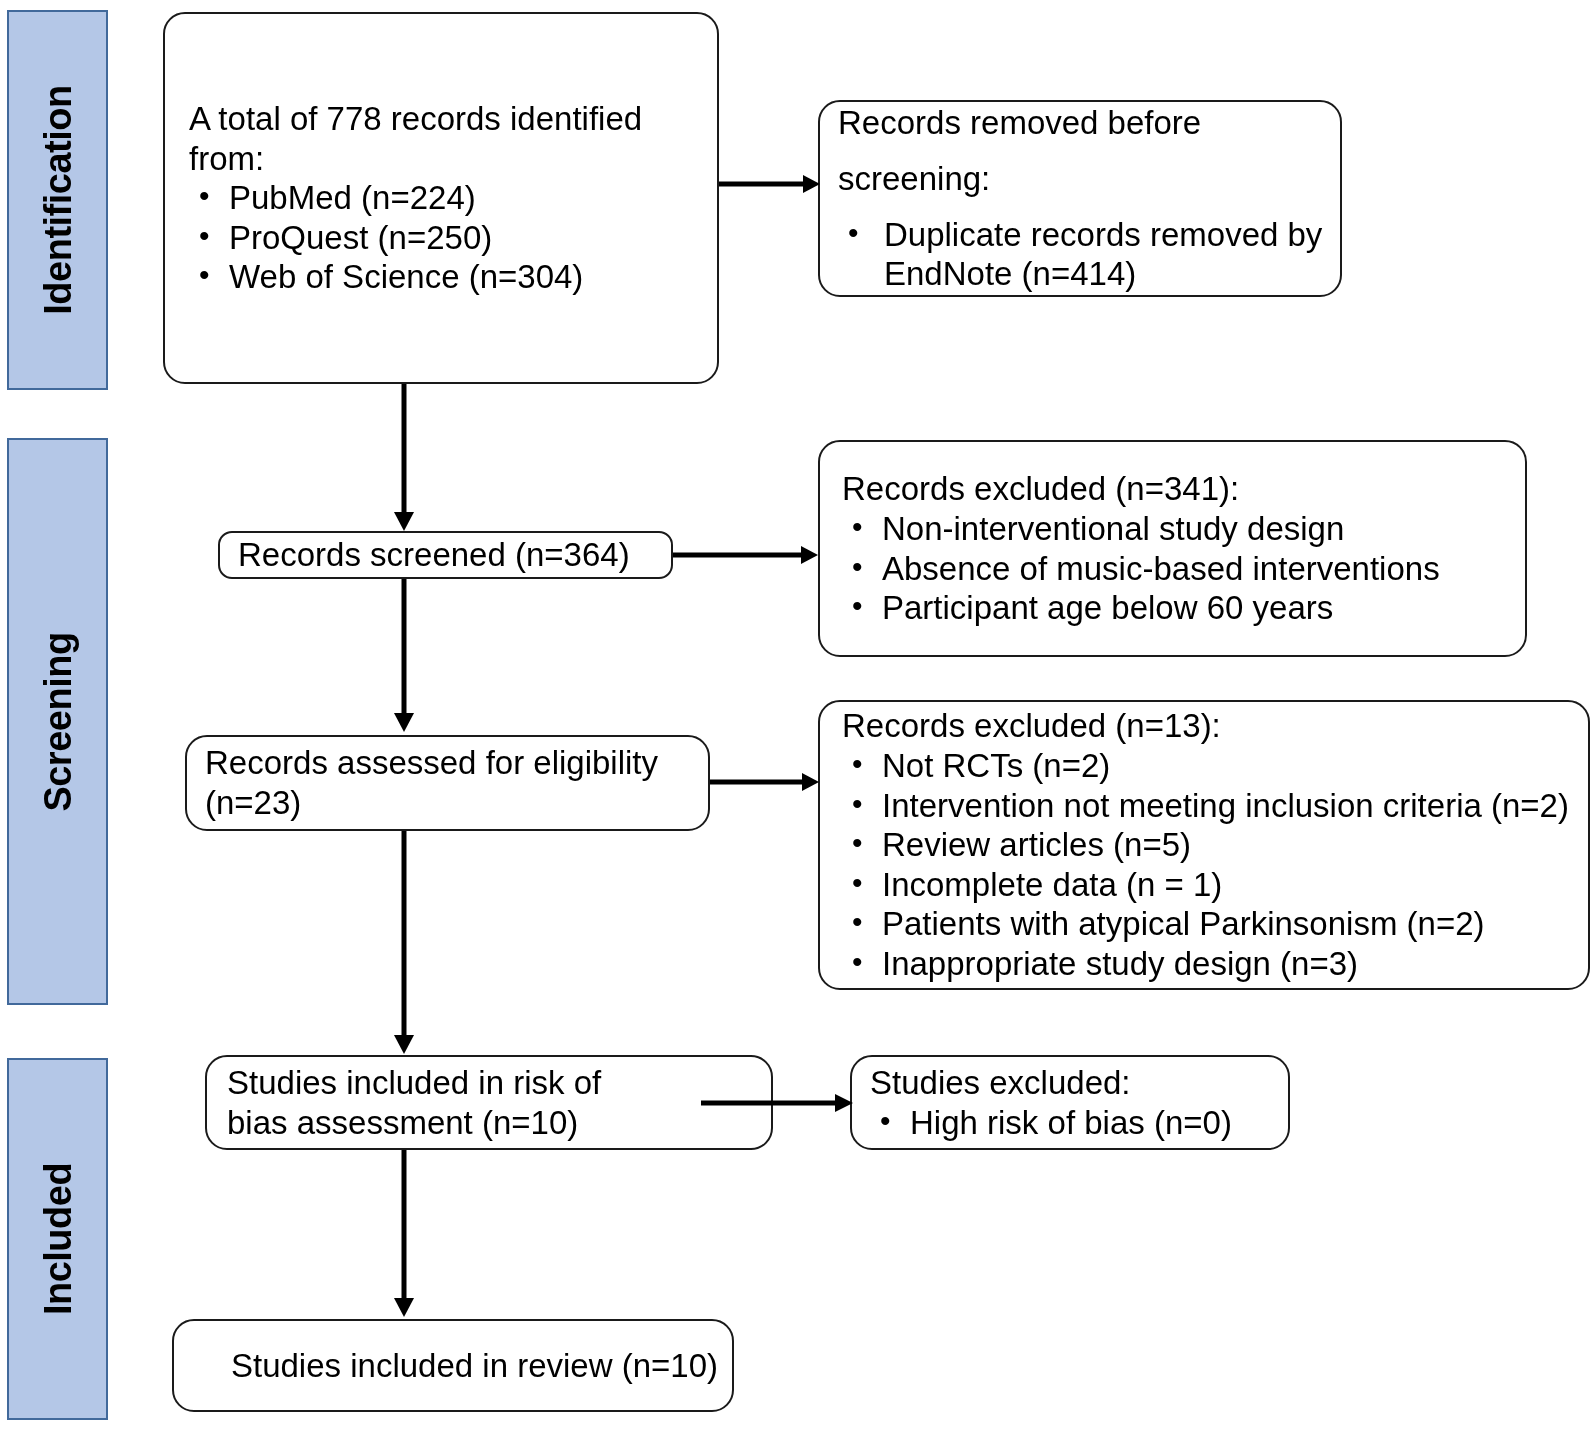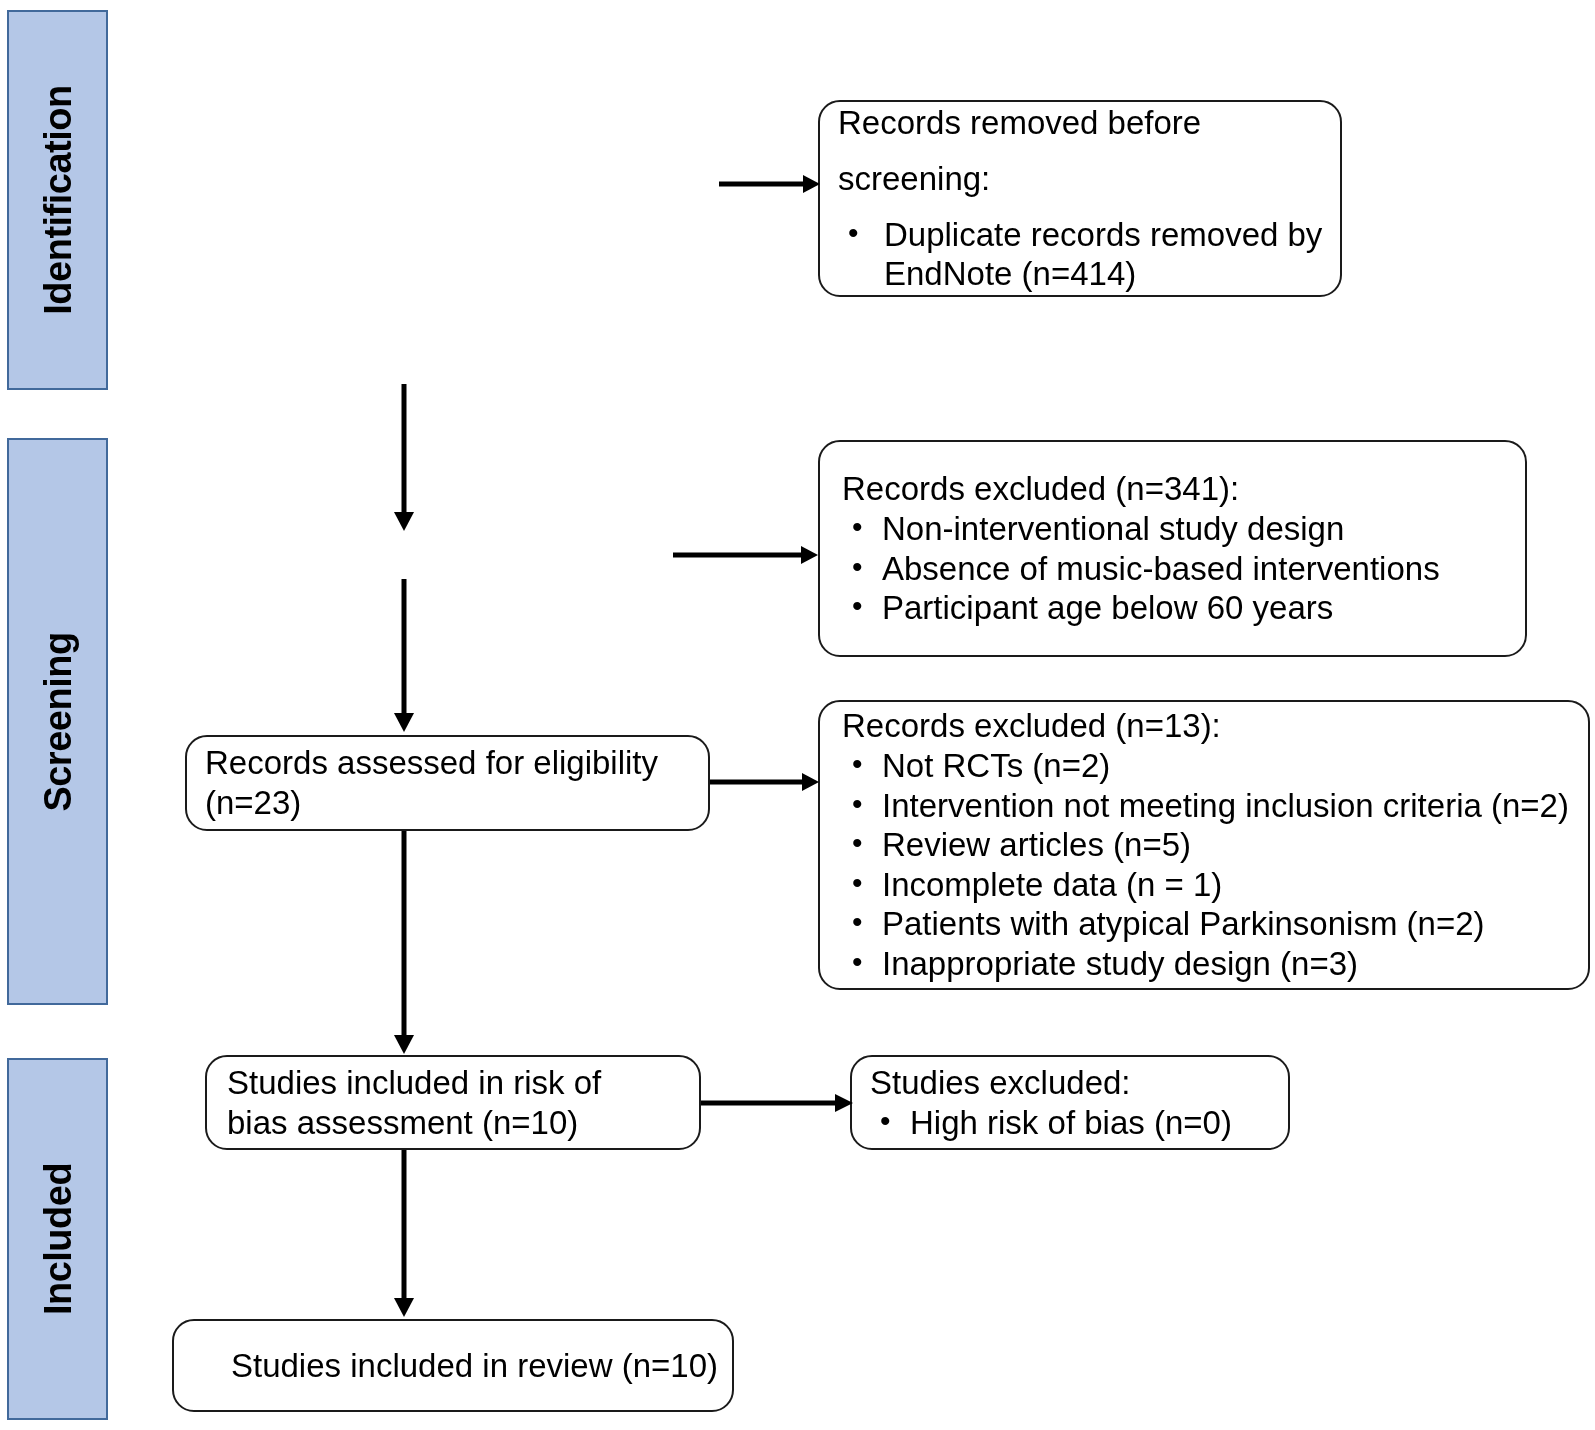--- a/index.html
+++ b/index.html
@@ -99,20 +99,29 @@
   </div>
 
   <div class="stage-bar" style="left:7px; top:438px; width:101px; height:567px;">
     <span class="stage-label">Screening</span>
   </div>
 
   <div class="stage-bar" style="left:7px; top:1058px; width:101px; height:362px;">
     <span class="stage-label">Included</span>
   </div>
 
+  <div class="node" style="left:163px; top:12px; width:556px; height:372px; padding-left:24px;">
+    <div class="line">A total of 778 records identified</div>
+    <div class="line">from:</div>
+    <ul>
+      <li>PubMed (n=224)</li>
+      <li>ProQuest (n=250)</li>
+      <li>Web of Science (n=304)</li>
+    </ul>
+  </div>
 
   <div class="node" style="left:818px; top:100px; width:524px; height:197px;gap:16px;">
     <div class="line">Records removed before</div>
     <div class="line">screening:</div>
     <ul>
       <li class="indent-wide">Duplicate records removed by EndNote (n=414)</li>
     </ul>
   </div>
 
   <div class="arrow" style="left:719px; top:172px;">
@@ -122,20 +131,23 @@
     </svg>
   </div>
 
   <div class="arrow" style="left:390px; top:384px;">
     <svg width="28" height="150" viewBox="0 0 28 150">
       <line x1="14" y1="0" x2="14" y2="130" stroke="#000" stroke-width="5"></line>
       <polygon points="4,128 24,128 14,147" fill="#000"></polygon>
     </svg>
   </div>
 
+  <div class="node" style="left:218px; top:531px; width:455px; height:48px; border-radius:14px; padding-top:2px; padding-bottom:2px;">
+    <div class="line">Records screened (n=364)</div>
+  </div>
 
   <div class="node" style="left:818px; top:440px; width:709px; height:217px; padding-left:22px;justify-content:center;">
     <div class="line">Records excluded (n=341):</div>
     <ul>
       <li>Non-interventional study design</li>
       <li>Absence of music-based interventions</li>
       <li>Participant age below 60 years</li>
     </ul>
   </div>
 
@@ -177,21 +189,21 @@
     </svg>
   </div>
 
   <div class="arrow" style="left:390px; top:831px;">
     <svg width="28" height="226" viewBox="0 0 28 226">
       <line x1="14" y1="0" x2="14" y2="206" stroke="#000" stroke-width="5"></line>
       <polygon points="4,204 24,204 14,223" fill="#000"></polygon>
     </svg>
   </div>
 
-  <div class="node" style="left:205px; top:1055px; width:496px; height:95px; padding-left:20px;">
+  <div class="node" style="left:205px; top:1055px; width:568px; height:95px; padding-left:20px;">
     <div class="line">Studies included in risk of</div>
     <div class="line">bias assessment (n=10)</div>
   </div>
 
   <div class="node" style="left:850px; top:1055px; width:440px; height:95px; padding-left:18px;">
     <div class="line">Studies excluded:</div>
     <ul>
       <li>High risk of bias (n=0)</li>
     </ul>
   </div>

